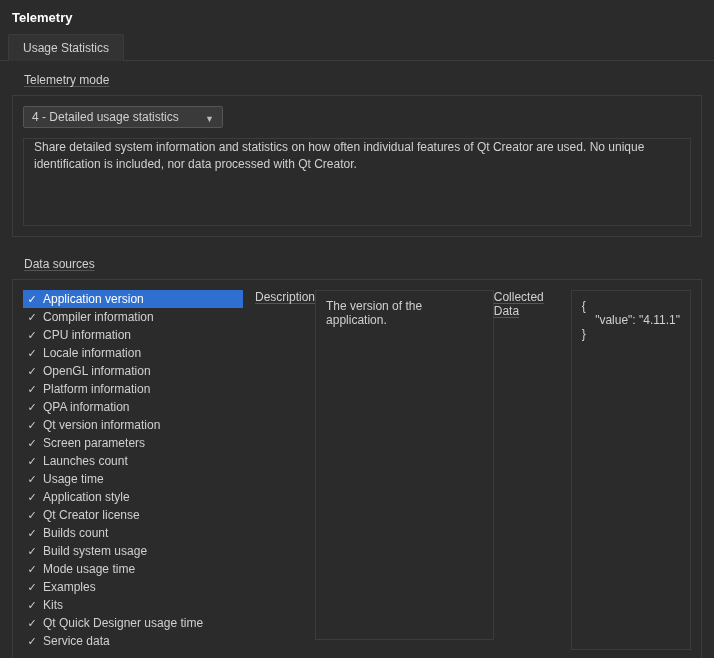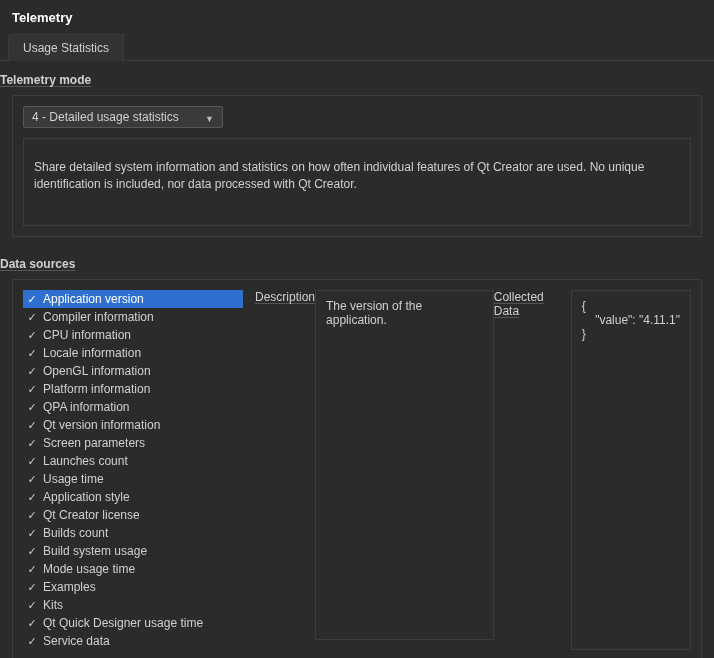--- a/index.html
+++ b/index.html
@@ -29,26 +29,25 @@
       background: #333;
       border: 1px solid #3c3c3c;
       border-bottom: none;
       border-radius: 2px 2px 0 0;
       color: #d0d0d0;
       cursor: pointer;
       position: relative;
       top: 1px;
     }
     .section-label {
-      padding: 12px 12px 2px 0;
+      padding: 12px 12px 2px 24px;
       color: #d0d0d0;
       text-decoration: underline;
       text-decoration-color: #555;
       text-underline-offset: 2px;
-      font-weight: bold;
     }
     .mode-box {
       margin: 6px 12px 8px 12px;
       border: 1px solid #3c3c3c;
       padding: 10px;
     }
     .dropdown {
       display: inline-flex;
       align-items: flex-end;
       background: #3a3a3a;
@@ -60,21 +59,21 @@
       justify-content: space-between;
     }
     .dropdown .arrow {
       margin-left: 10px;
       font-size: 9px;
       color: #bbb;
     }
     .mode-description {
       margin-top: 10px;
       border: 1px solid #3c3c3c;
-      padding: 20px 10px;
+      padding: 0 10px;
       min-height: 88px;
       color: #d0d0d0;
       line-height: 1.4;
     }
     .data-sources-box {
       margin: 6px 12px 8px 12px;
       border: 1px solid #3c3c3c;
       padding: 10px;
       display: flex;
       gap: 12px;

